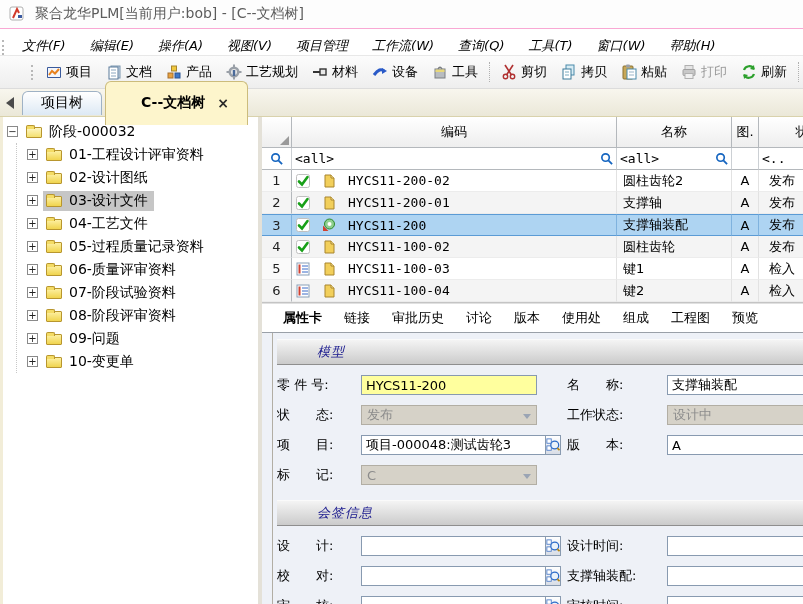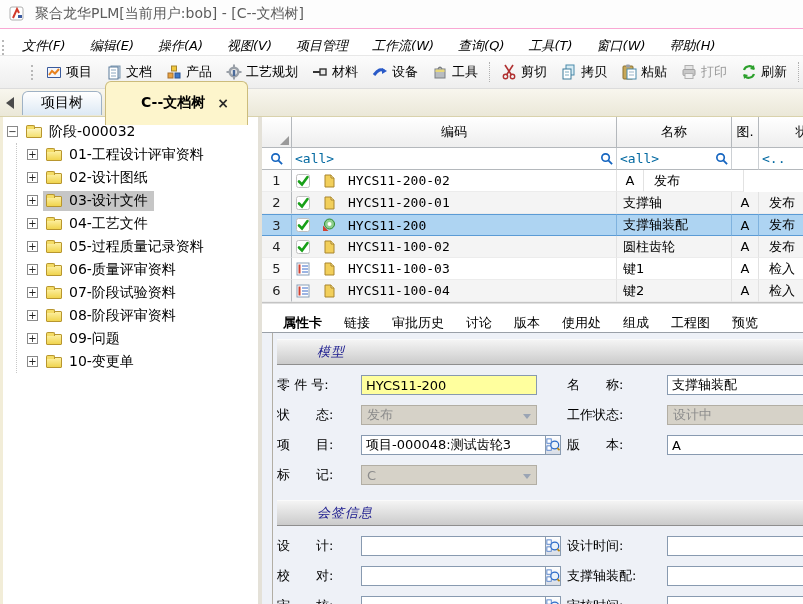--- a/index.html
+++ b/index.html
@@ -74,37 +74,37 @@
   .w-num { width: 30px; flex: none; } .w-code { width: 325px; flex: none; }
   .w-name { width: 115px; flex: none; } .w-rev { width: 27px; flex: none; }
   .w-status { width: 100px; flex: none; }
   .gc { height: 31px; background: linear-gradient(#ffffff, #eeeeee);
     border-right: 1px solid #b4b8bc; border-bottom: 1px solid #b4b8bc;
     display: flex; align-items: center; justify-content: center; position: relative; }
   .corner-tri { position: absolute; right: 2px; bottom: 2px; width: 0; height: 0;
     border-left: 9px solid transparent; border-bottom: 9px solid #9a9a9a; }
   .gf { height: 22px; background: #fff; border-right: 1px solid #ccd0d4;
     border-bottom: 1px solid #b4b8bc; display: flex; align-items: center; padding: 0 3px;
-    color: #0369a1; }
+    color: #000000; }
   .gf .spread { flex: 1; }
   .g-row > div { height: 22px; border-right: 1px solid #e2e2e2; border-bottom: 1px solid #ececec;
     display: flex; align-items: center; overflow: hidden; white-space: nowrap; }
   .g-row.alt > div { background: #f4f4f4; }
   .g-row .num { justify-content: center; background: #fafafa; border-right: 1px solid #b4b8bc;
     color: #222; }
   .g-row .code { gap: 12px; padding-left: 4px; }
   .g-row .name { padding-left: 6px; }
   .g-row .rev { justify-content: center; }
   .g-row .status { padding-left: 10px; }
   .g-row.sel > div { background: #aed4f2; border-top: 1px solid #5b9bd5;
     border-bottom: 1px solid #5b9bd5; border-right: 1px solid #7fb2de; }
   .ric { display: inline-flex; width: 14px; height: 14px; flex: none; }
 
   
-  .dtabs { height: 30px; flex: none; display: flex; align-items: flex-end; background: #fff;
+  .dtabs { height: 30px; flex: none; display: flex; align-items: center; background: #fff;
     border-top: 1px solid #e0e0e0; border-bottom: 1px solid #9aa0a8; padding-left: 10px; }
   .dtab { padding: 0 11px; white-space: nowrap; cursor: default; }
   .dtab.active { font-weight: bold; }
 
   
   .form-area { flex: 1; background: #eef1f7; overflow: hidden; padding-left: 10px; }
   .form-content { height: 100%; width: 850px; border-left: 1px solid #b2aea4;
     padding: 6px 0 0 4px; }
   .section-bar { height: 26px; background: linear-gradient(#f4f4f4, #cbcbcb);
     border-bottom: 1px solid #8e8e8e; border-top: 1px solid #fafafa; display: flex;
@@ -443,20 +443,21 @@
                 </svg>
               </span>
               <span class="ric">
                 <svg viewBox="0 0 14 14">
                   <path d="M3 1 L9 1 L12 4 L12 13 L3 13 Z" fill="#f2cf5b" stroke="#a8852e"></path>
                   <path d="M9 1 L9 4 L12 4" fill="#f8e49a" stroke="#a8852e"></path>
                 </svg>
               </span>
               <span class="mono">HYCS11-200-02</span>
             </div>
+          <div class="name w-name">圆柱齿轮2</div>
           <div class="rev w-rev">A</div>
           <div class="status w-status">发布</div>
         </div>
         <div class="g-row alt">
           <div class="num w-num">2</div>
           <div class="code w-code">
               <span class="ric">
                 <svg viewBox="0 0 14 14">
                   <rect x="0.5" y="0.5" width="13" height="13" rx="2" fill="#fff" stroke="#c0c0c0"></rect>
                   <path d="M3 7.5 L6 10.5 L11.5 3" fill="none" stroke="#18a018" stroke-width="2.6" stroke-linecap="round"></path>

